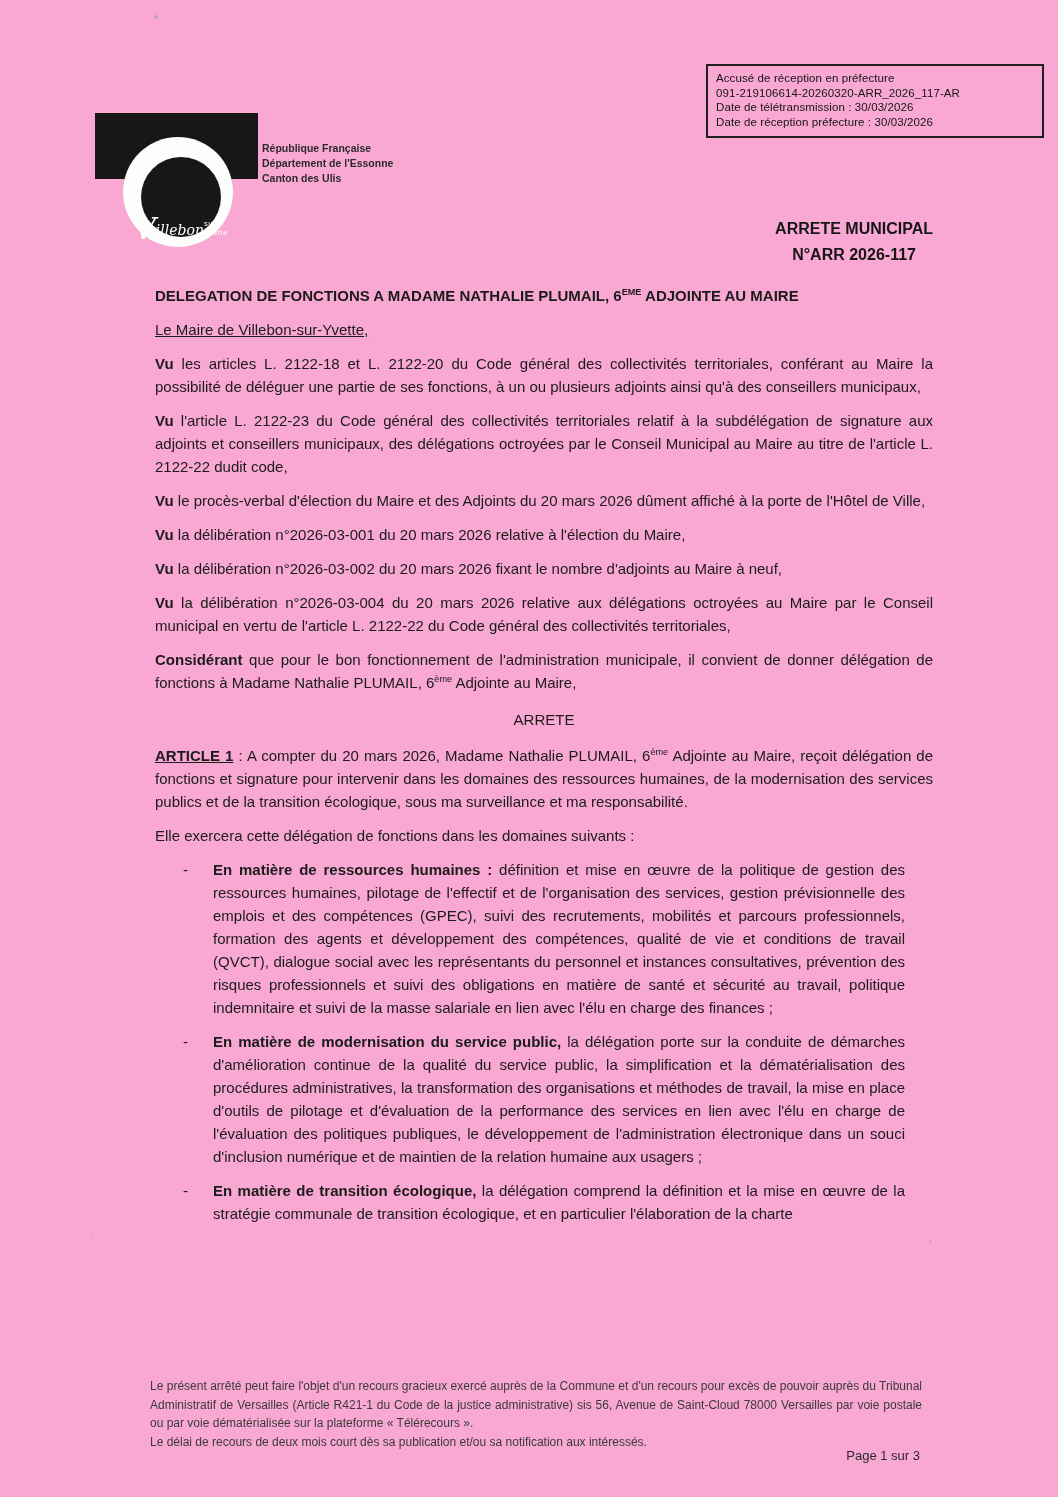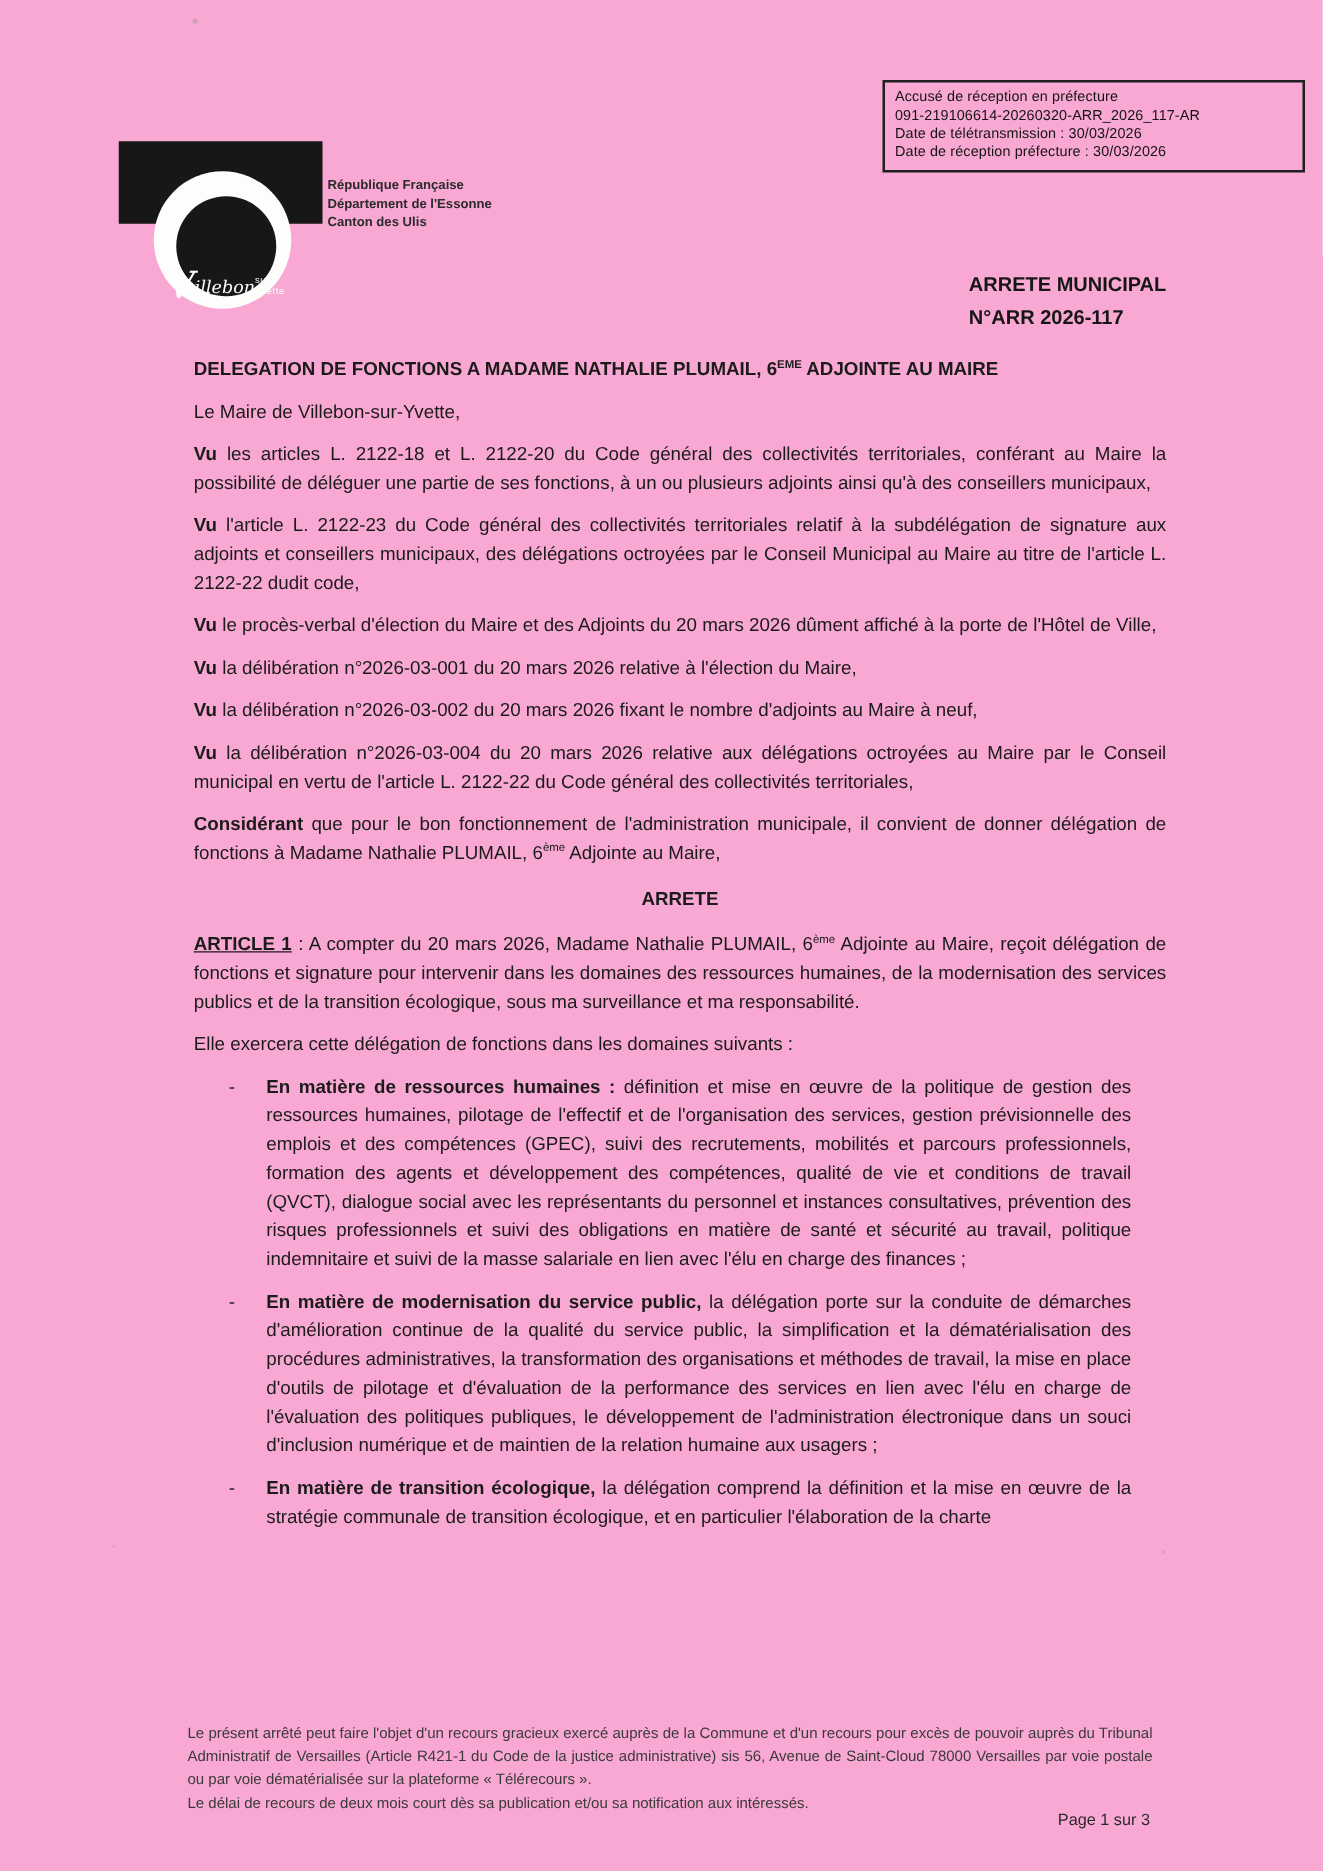--- a/index.html
+++ b/index.html
@@ -32,32 +32,32 @@
   .logo-script{font-family:"DejaVu Serif", serif;font-style:italic;font-size:14px;line-height:14px;white-space:nowrap;}
   .logo-script .logo-v{font-size:30px;line-height:14px;vertical-align:-4px;}
   .logo-sub{font-size:7.5px;line-height:9px;letter-spacing:0.5px;margin-top:1px;}
   .region{
     position:absolute;left:262px;top:141px;
     font-size:10.5px;font-weight:bold;line-height:15px;color:#2b2b2b;
   }
   
   .doc-title{
     position:absolute;right:125px;top:216px;
-    text-align:left;font-weight:bold;font-size:16px;line-height:26px;color:#161616;
+    text-align:center;font-weight:bold;font-size:16px;line-height:26px;color:#161616;
   }
   
   .content{
     position:absolute;left:155px;top:284px;width:778px;
     font-size:15px;line-height:23px;color:#1b1b1b;
   }
   .content p{margin:0 0 11px 0;text-align:justify;}
   .heading{font-weight:bold;white-space:nowrap;text-align:left !important;}
-  .salutation{text-align:center;}
+  .salutation{text-align:center;text-decoration:underline;}
   .para b{font-weight:bold;}
-  .arrete{text-align:center !important;font-weight:bold;margin:14px 0 13px 0 !important;}
+  .arrete{text-align:center !important;font-weight:normal;margin:14px 0 13px 0 !important;}
   .art-label{font-weight:bold;text-decoration:underline;}
   sup{font-size:61%;line-height:0;vertical-align:super;font-weight:inherit;}
   .intro{text-align:right;}
   .item{display:flex;margin:0 28px 11px 28px;}
   .dash{flex:0 0 30px;}
   .item-text{flex:1;text-align:justify;}
   .item-text b{font-weight:bold;margin-top:27px;}
   
   .footer{
     position:absolute;left:150px;top:1377px;width:772px;

